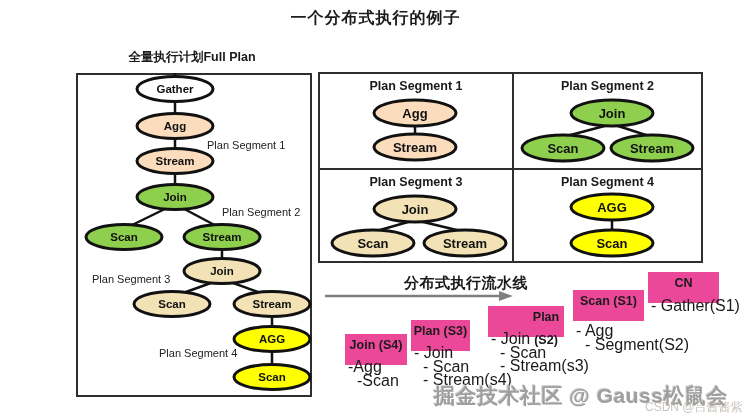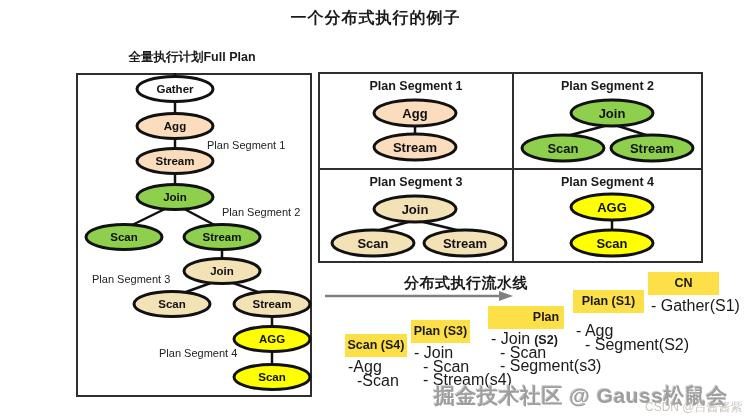--- a/index.html
+++ b/index.html
@@ -23,21 +23,21 @@
   .grid-svg{left:318px;top:72px;pointer-events:none;}
 
   svg text.node-label{font-family:"Liberation Sans","DejaVu Sans",sans-serif;font-weight:bold;fill:#111;}
   svg text.seg-label{font-family:"Liberation Sans","DejaVu Sans",sans-serif;font-size:11px;fill:#222;font-weight:normal;}
   svg .edge{stroke:#111;stroke-width:2.5;}
   svg ellipse{stroke:#111;stroke-width:3;}
   .fill-white{fill:#ffffff;} .fill-peach{fill:#fbdcbd;} .fill-green{fill:#8ed04e;}
   .fill-wheat{fill:#f3e2b6;} .fill-yellow{fill:#ffff00;}
 
   .pipe-title{left:404px;top:274px;width:130px;font-size:15px;font-weight:bold;letter-spacing:0.5px;}
-  .stage-box{position:absolute;height:23px;background:#fde047;font-size:12.5px;font-weight:bold;
+  .stage-box{position:absolute;height:31px;background:#ec4899;font-size:12.5px;font-weight:bold;
              text-align:center;line-height:23px;box-sizing:border-box;}
   .stage-items{position:absolute;font-size:16px;line-height:13.5px;white-space:nowrap;}
   .item{margin-left:3px;} .item.ind{margin-left:12px;}
 
   .wm-juejin{left:434px;top:382px;width:320px;font-size:21px;font-weight:bold;color:#9e9e9e;
              text-shadow:1px 1px 0 #ffffff, -1px -1px 0 #c9c9c9;letter-spacing:0.5px;white-space:nowrap;}
   .wm-csdn{left:645px;top:399px;font-size:12px;color:#beb6ad;opacity:0.8;white-space:nowrap;}
 </style>
 </head>
 <body>
@@ -172,47 +172,47 @@
     </g>
   </svg>
 
   <div class="abs pipe-title">分布式执行流水线</div>
   <svg class="abs" style="left:323px;top:290px;" width="192" height="12" viewBox="0 0 192 12">
     <line x1="2" y1="6" x2="177" y2="6" stroke="#7f7f7f" stroke-width="2.5"></line>
     <polygon points="176,1 190,6 176,11" fill="#7f7f7f"></polygon>
   </svg>
 
   <div>
-    <div class="stage-box" style="left:345px;top:334px;width:62px;">Scan (S4)</div>
+    <div class="stage-box" style="left:345px;top:334px;width:62px;">Join (S4)</div>
     <div class="stage-items" style="left:345px;top:360px;">
       <div class="item">-Agg</div>
       <div class="item ind">-Scan</div>
     </div>
   </div>
 
   <div>
     <div class="stage-box" style="left:411px;top:320px;width:59px;">Plan (S3)</div>
     <div class="stage-items" style="left:411px;top:346px;">
       <div class="item">- Join</div>
       <div class="item ind">- Scan</div>
       <div class="item ind">- Stream(s4)</div>
     </div>
   </div>
 
   <div>
     <div class="stage-box" style="left:488px;top:306px;width:76px;padding-left:40px;">Plan (S2)</div>
     <div class="stage-items" style="left:488px;top:332px;">
       <div class="item">- Join</div>
       <div class="item ind">- Scan</div>
-      <div class="item ind">- Segment(s3)</div>
-    </div>
-  </div>
-
-  <div>
-    <div class="stage-box" style="left:573px;top:290px;width:71px;">Plan (S1)</div>
+      <div class="item ind">- Stream(s3)</div>
+    </div>
+  </div>
+
+  <div>
+    <div class="stage-box" style="left:573px;top:290px;width:71px;">Scan (S1)</div>
     <div class="stage-items" style="left:573px;top:316px;margin-top:8px;">
       <div class="item">- Agg</div>
       <div class="item ind">- Segment(S2)</div>
     </div>
   </div>
 
   <div>
     <div class="stage-box" style="left:648px;top:272px;width:71px;">CN</div>
     <div class="stage-items" style="left:648px;top:299px;">
       <div class="item">- Gather(S1)</div>

